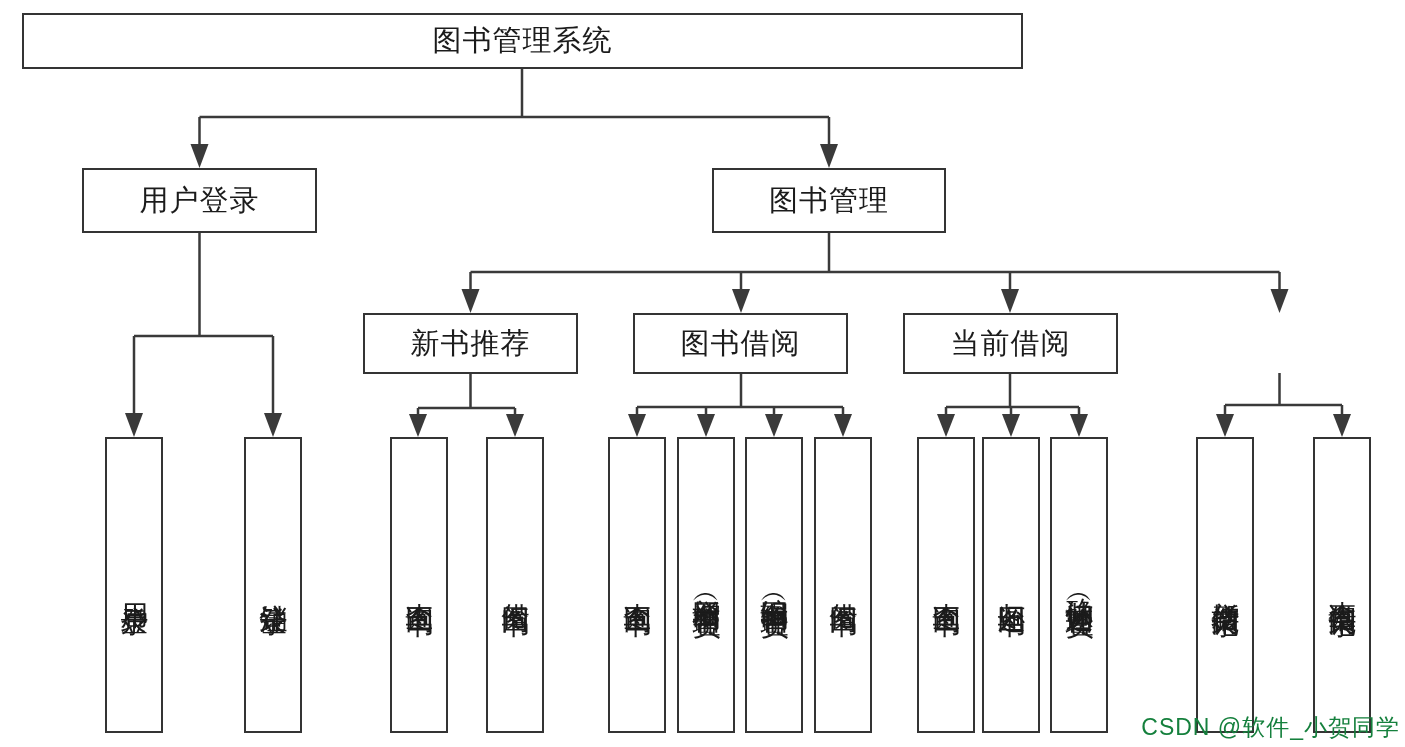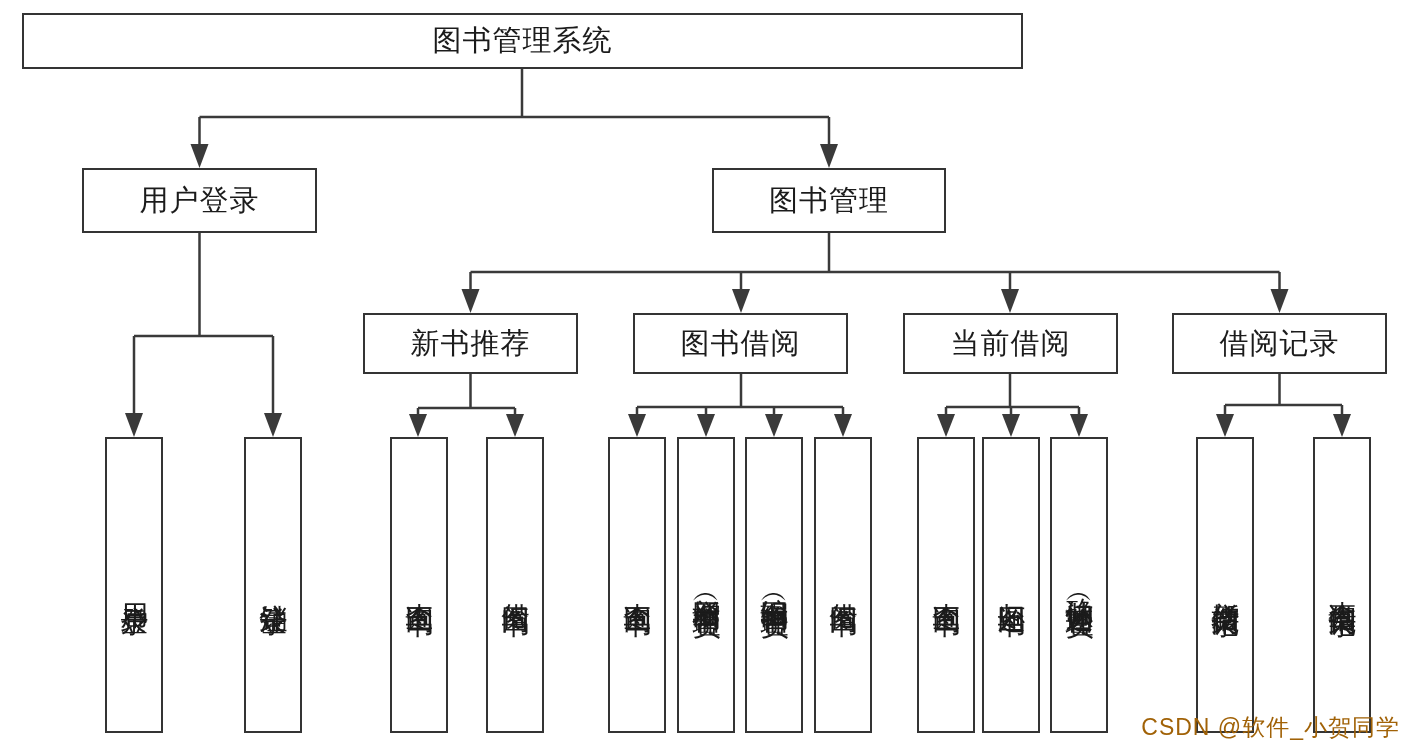--- a/index.html
+++ b/index.html
@@ -46,21 +46,21 @@
     font-size: 28px;
     letter-spacing: 2px;
     line-height: 1;
     white-space: nowrap;
   }
   .watermark {
     position: absolute;
     right: 5px;
     bottom: 4px;
     font-size: 23px;
-    color: #a16207;
+    color: #15803d;
     letter-spacing: 1px;
     white-space: nowrap;
   }
 </style>
 </head>
 <body>
 
 <div class="canvas">
 
   <svg class="connectors" width="1405" height="747" viewBox="0 0 1405 747" xmlns="http://www.w3.org/2000/svg">
@@ -145,23 +145,20 @@
 
   <div class="box hbox" style="left:712px;top:168px;width:234px;height:65px">
     <span class="lbl">图书管理</span>
   </div>
   <div class="box hbox" style="left:903px;top:313px;width:215px;height:61px">
     <span class="lbl">当前借阅</span>
   </div>
   <div class="box hbox" style="left:633px;top:313px;width:215px;height:61px">
     <span class="lbl">图书借阅</span>
   </div>
-  <div class="box hbox" style="left:1172px;top:313px;width:215px;height:61px">
-    <span class="lbl">借阅记录</span>
-  </div>
 
   <div class="box vbox" style="left:105px;top:437px;width:58px;height:296px">
     <span class="lbl">用户登录</span>
   </div>
   <div class="box vbox" style="left:244px;top:437px;width:58px;height:296px">
     <span class="lbl">注销登录</span>
   </div>
 
   <div class="box vbox" style="left:390px;top:437px;width:58px;height:296px">
     <span class="lbl">查询图书</span>

